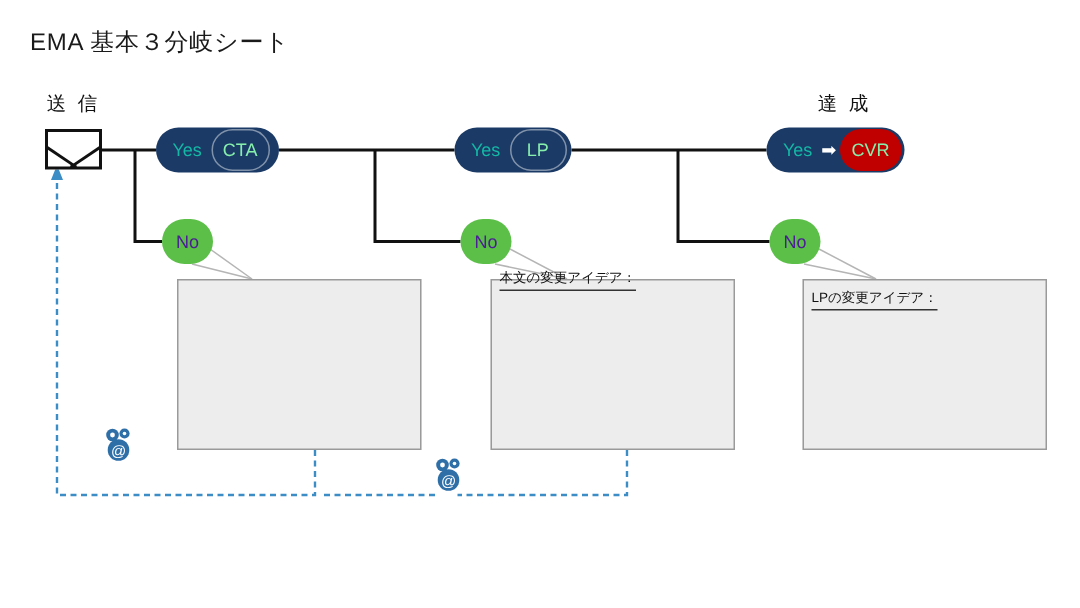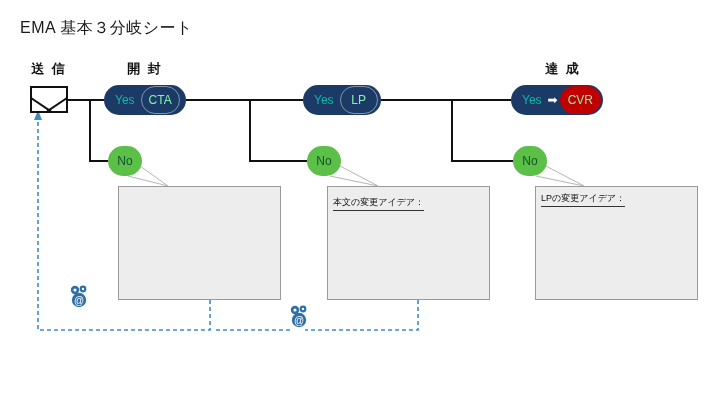--- a/index.html
+++ b/index.html
@@ -22,21 +22,21 @@
     position: absolute;
     left: 20px;
     top: 18px;
     font-size: 16px;
     color: #1a1a1a;
     letter-spacing: 0.5px;
   }
   .col-head {
     position: absolute;
     font-size: 13px;
-    font-weight: bold;
+    font-weight: normal;
     color: #111111;
     letter-spacing: 2px;
     text-align: center;
   }
   
   .envelope {
     position: absolute;
     left: 30px;
     top: 86px;
     width: 38px;
@@ -103,21 +103,21 @@
     font-size: 12px;
     color: #ffffff;
     margin-right: 2px;
   }
   .no-node {
     position: absolute;
     width: 34px;
     height: 30px;
     border-radius: 15px;
     background: #5bbf48;
-    color: #14532d;
+    color: #4c1d95;
     font-size: 12px;
     display: flex;
     align-items: center;
     justify-content: center;
   }
   
   .note {
     position: absolute;
     background: #ededed;
     border: 1px solid #9a9a9a;
@@ -155,21 +155,20 @@
   }
 </style>
 </head>
 <body>
 
 <div id="stage">
 
   <div class="title">EMA 基本３分岐シート</div>
 
   <div class="col-head" style="left:14px; top:60px; width:70px;">送 信</div>
-  <div class="col-head" style="left:105px; top:60px; width:80px;">開 封</div>
   <div class="col-head" style="left:518px; top:60px; width:90px;">達 成</div>
 
   <svg class="lines" viewBox="0 0 720 405">
 
     <path d="M68,100 L90,100" stroke="#111111" stroke-width="2" fill="none"></path>
     <path d="M90,100 L90,161 L108,161" stroke="#111111" stroke-width="2" fill="none"></path>
     <path d="M90,100 L104,100" stroke="#111111" stroke-width="2" fill="none"></path>
 
     <path d="M186,100 L250,100" stroke="#111111" stroke-width="2" fill="none"></path>
     <path d="M250,100 L250,161 L307,161" stroke="#111111" stroke-width="2" fill="none"></path>
@@ -210,21 +209,21 @@
     <span class="chip cvr">CVR</span>
   </div>
 
   <div class="no-node" style="left:108px; top:146px;">No</div>
   <div class="no-node" style="left:307px; top:146px;">No</div>
   <div class="no-node" style="left:513px; top:146px;">No</div>
 
   <div class="note" style="left:118px; top:186px; width:163px; height:114px;"></div>
 
   <div class="note" style="left:327px; top:186px; width:163px; height:114px;"></div>
-  <div class="note-label" style="left:333px; top:196px;">本文の変更アイデア：</div>
+  <div class="note-label" style="left:333px; top:179px;">本文の変更アイデア：</div>
 
   <div class="note" style="left:535px; top:186px; width:163px; height:114px;"></div>
   <div class="note-label" style="left:541px; top:192px;">LPの変更アイデア：</div>
 
   <div class="at-icon" style="left:66px; top:283px;">
     <svg viewBox="0 0 28 26" width="28" height="26">
       <circle cx="9" cy="7" r="4.2" fill="#2f6fa8"></circle>
       <circle cx="9" cy="7" r="1.6" fill="#ffffff"></circle>
       <circle cx="17" cy="6" r="3.4" fill="#2f6fa8"></circle>
       <circle cx="17" cy="6" r="1.2" fill="#ffffff"></circle>

